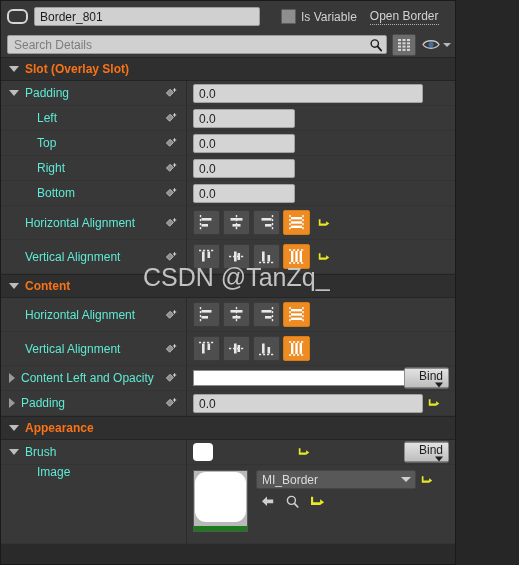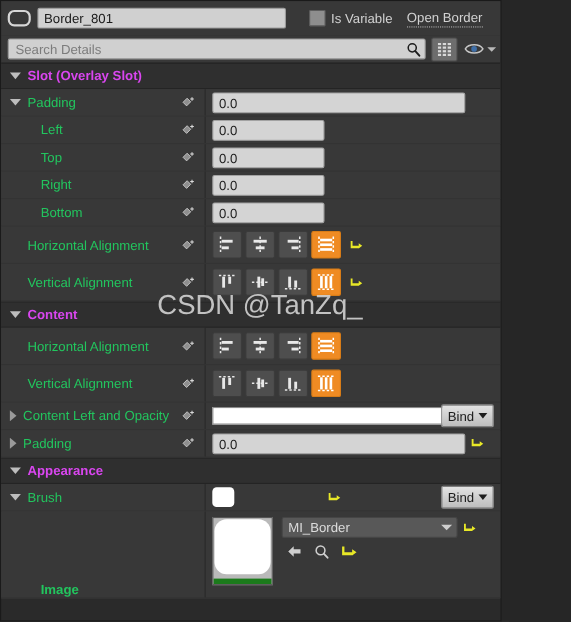--- a/index.html
+++ b/index.html
@@ -159,21 +159,21 @@
   }
   .section-header {
     height: 24px;
     background: #2f2f2f;
     border-top: 1px solid #242424;
     border-bottom: 1px solid #242424;
     display: flex;
     align-items: center;
     font-weight: bold;
     font-size: 12px;
-    color: #d946ef;
+    color: #f97316;
     padding-left: 8px;
     box-sizing: border-box;
   }
   .section-header .tri {
     margin-right: 6px;
   }
   .tri {
     width: 0; height: 0;
     border-left: 5px solid transparent;
     border-right: 5px solid transparent;
@@ -215,21 +215,21 @@
     border-right: 1px solid #2a2a2a;
     align-self: stretch;
     display: flex;
     align-items: center;
     box-sizing: border-box;
     padding-left: 8px;
     position: relative;
   }
   .label-text {
     font-size: 12px;
-    color: #22c55e;
+    color: #5eead4;
     white-space: nowrap;
   }
   .row-value {
     flex: 1 1 auto;
     display: flex;
     align-items: center;
     padding: 0 6px 0 6px;
     box-sizing: border-box;
     align-self: stretch;
   }
@@ -299,45 +299,46 @@
     position: absolute;
     right: 6px;
     top: 50%;
     transform: translateY(-50%);
     height: 21px;
     min-width: 45px;
     background: linear-gradient(#e3e3e3, #bdbdbd);
     border: 1px solid #8c8c8c;
     border-radius: 2px;
     display: flex;
-    align-items: center;
+    align-items: flex-end;
     justify-content: center;
     padding: 0 5px;
     box-sizing: border-box;
     color: #1d1d1d;
     font-size: 12px;
+    flex-direction: column;
   }
   .bind-caret {
     width: 0; height: 0;
     border-left: 4px solid transparent;
     border-right: 4px solid transparent;
     border-top: 5px solid #1d1d1d;
     margin-left: 4px;
   }
 
   .brush-swatch {
     width: 20px;
     height: 18px;
     background: #ffffff;
     border-radius: 4px;
   }
 
   
   .image-row { min-height: 78px; align-items: stretch; }
-  .image-row .row-label { align-items: flex-end; font-weight: bold; }
+  .image-row .row-label { align-items: flex-start; }
   .image-row .row-value { align-items: flex-start; padding-top: 5px; }
   .thumb {
     width: 55px;
     height: 62px;
     background: #b9b9b9;
     border: 1px solid #555;
     box-sizing: border-box;
     position: relative;
     flex: 0 0 auto;
     overflow: hidden;

